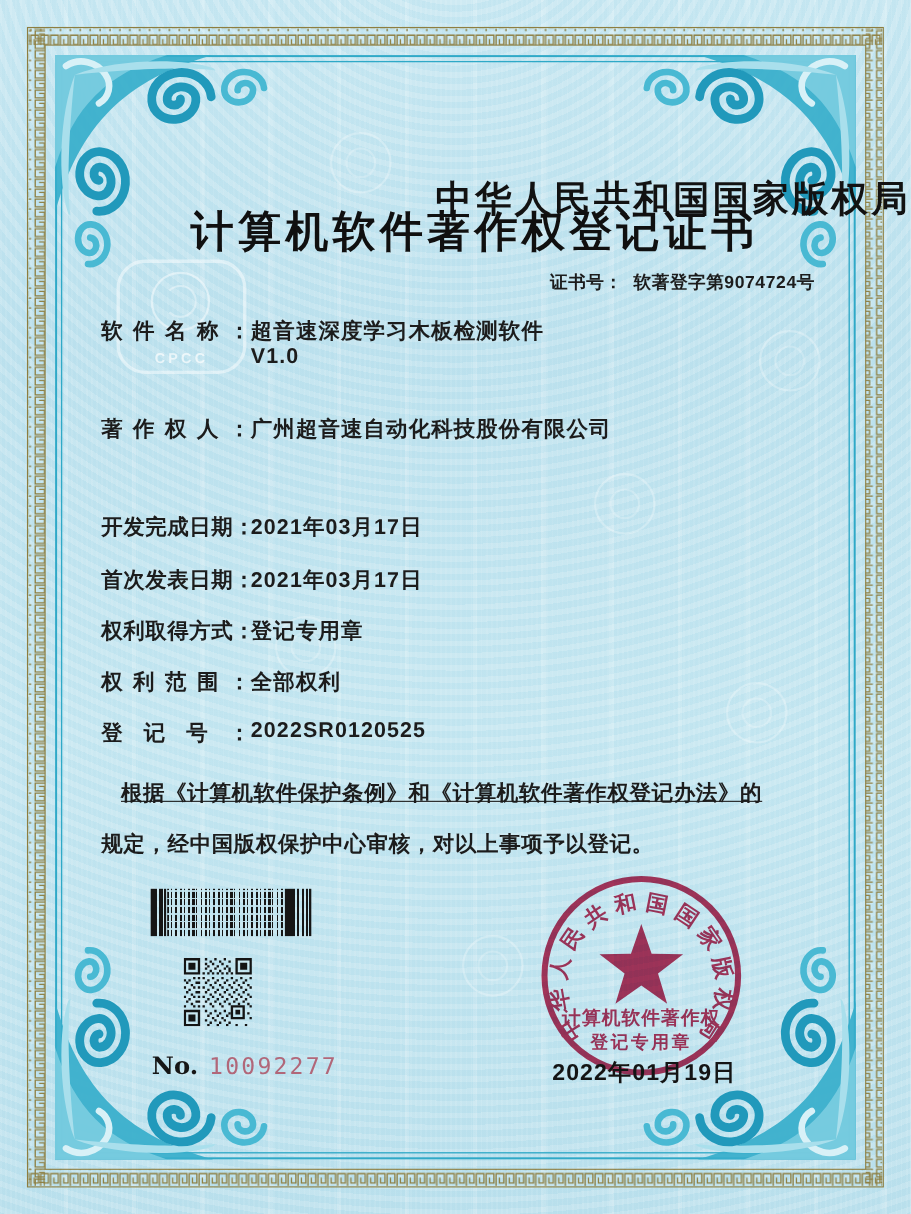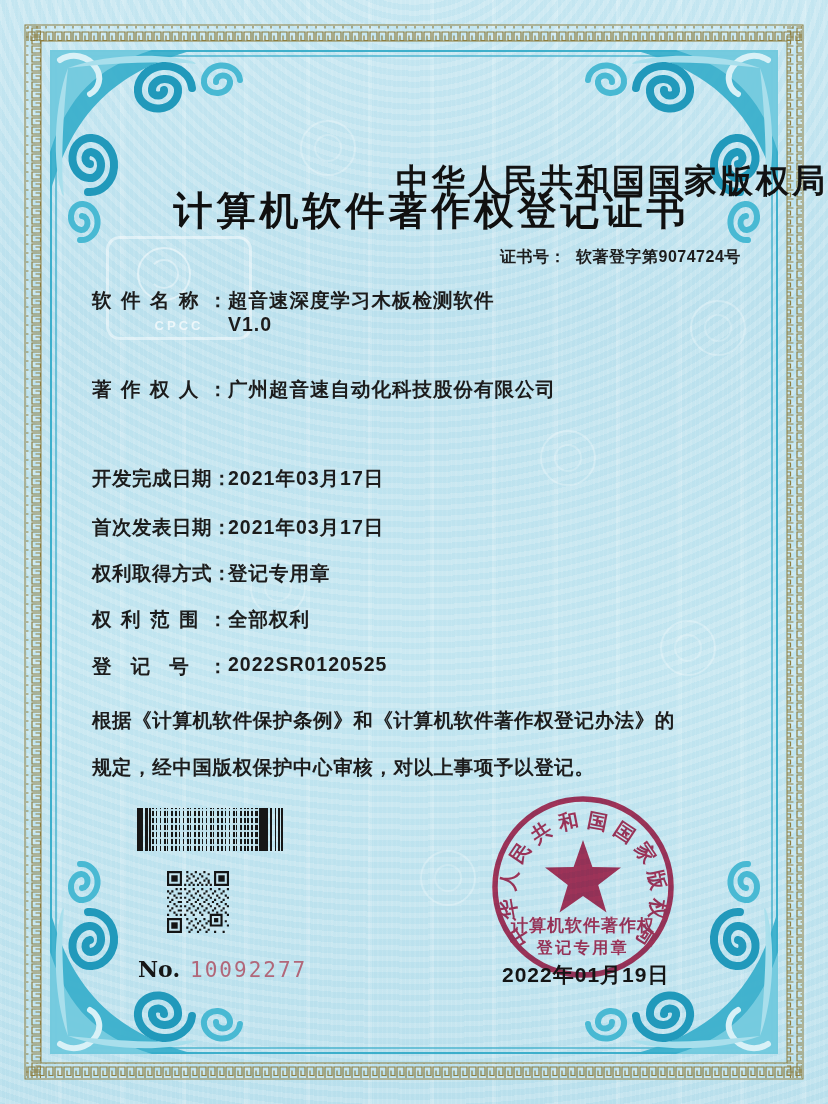--- a/index.html
+++ b/index.html
@@ -16,41 +16,41 @@
       repeating-radial-gradient(circle at 50% -10%, rgba(255,255,255,.10) 0 5px, rgba(126,199,224,.07) 5px 11px),
       repeating-linear-gradient(90deg, rgba(255,255,255,.09) 0 1.6px, rgba(255,255,255,0) 1.6px 4.6px),
       repeating-linear-gradient(90deg, rgba(255,255,255,0) 0 58px, rgba(255,255,255,.16) 58px 62px);
   }
   .wm-ring{position:absolute; border:2px solid rgba(255,255,255,.28); border-radius:50%; width:52px; height:52px;}
   .wm-ring::after{content:""; position:absolute; inset:12px; border:2px solid rgba(255,255,255,.22); border-radius:50%;}
   svg.frame{position:absolute; left:0; top:0; pointer-events:none;}
 
   
   .cpcc{position:absolute; left:106px; top:236px; width:112px; height:98px;
-        border:3px solid rgba(255,255,255,.55); border-radius:14px; opacity:.85;padding-left:28px;}
+        border:3px solid rgba(255,255,255,.55); border-radius:26px; opacity:.85;}
   .cpcc .circ{position:absolute; left:28px; top:8px; width:50px; height:50px;
         border:2.5px solid rgba(255,255,255,.55); border-radius:50%;}
   .cpcc .circ::after{content:""; position:absolute; inset:10px; border:2px solid rgba(255,255,255,.45);
         border-radius:50%; border-left-color:transparent;}
   .cpcc .cpcc-text{position:absolute; left:0; right:0; bottom:4px; text-align:center;
         color:rgba(255,255,255,.8); font-size:13px; font-weight:bold; letter-spacing:3px;}
 
   .issuer{position:absolute; left:0; right:0; top:132px; text-align:right;
         font-size:33px; font-weight:900; letter-spacing:3px; color:#121212;margin-top:27px;}
   .cert-title{position:absolute; left:0; right:0; top:184px; text-align:center;
         font-size:39px; font-weight:900; letter-spacing:4px; color:#101010;padding-left:35px;}
   .certno{position:absolute; left:500px; top:247px; font-size:16px; font-weight:700; letter-spacing:.5px;}
   .certno .v{margin-left:10px;}
 
   .row{position:absolute; left:92px; font-size:19.5px; font-weight:600; letter-spacing:.5px; white-space:nowrap;text-decoration:underline;}
   .row .lab{display:inline-block; width:136px; text-align:justify; text-align-last:justify; vertical-align:top;}
   .row .val{display:inline-block; margin-left:0; letter-spacing:1px;}
 
   .stmt{position:absolute; font-size:19.5px; font-weight:600; letter-spacing:.6px; white-space:nowrap;}
-  .stmt.l1{left:92px; top:707px;}
+  .stmt.l1{left:110px; top:707px;text-decoration:underline;}
   .stmt.l2{left:92px; top:754px;}
 
   
   .barcode{position:absolute; left:137px; top:808px; width:146px; height:43px;}
   .bc-mid{position:absolute; left:15px; right:24px; top:0; bottom:0;
     background:
       repeating-linear-gradient(0deg, rgba(195,229,240,0) 0 5.5px, rgba(195,229,240,.9) 5.5px 7px),
       repeating-linear-gradient(90deg,#161616 0 2px, rgba(0,0,0,0) 2px 3.5px, #161616 3.5px 4.5px,
         rgba(0,0,0,0) 4.5px 7.5px, #161616 7.5px 9px, rgba(0,0,0,0) 9px 11.5px);}
   .bc-cap{position:absolute; top:0; bottom:0;}

